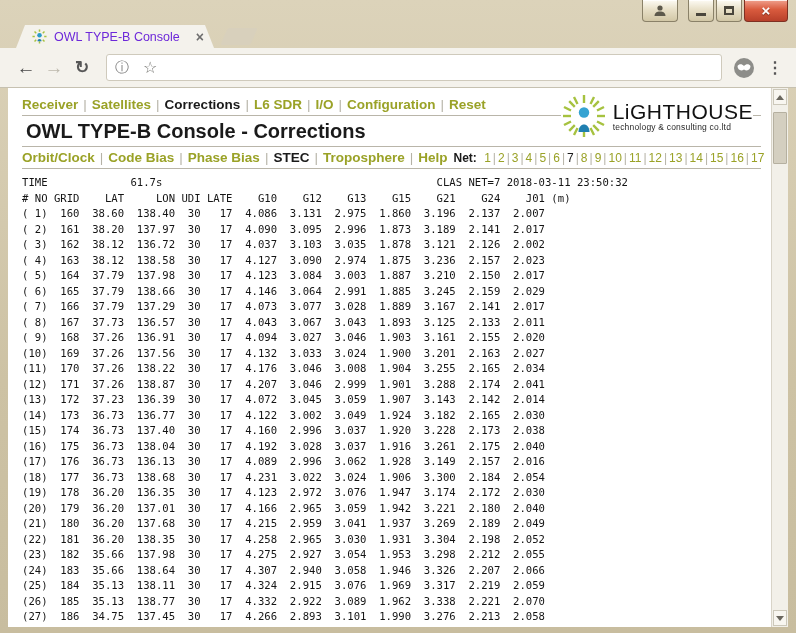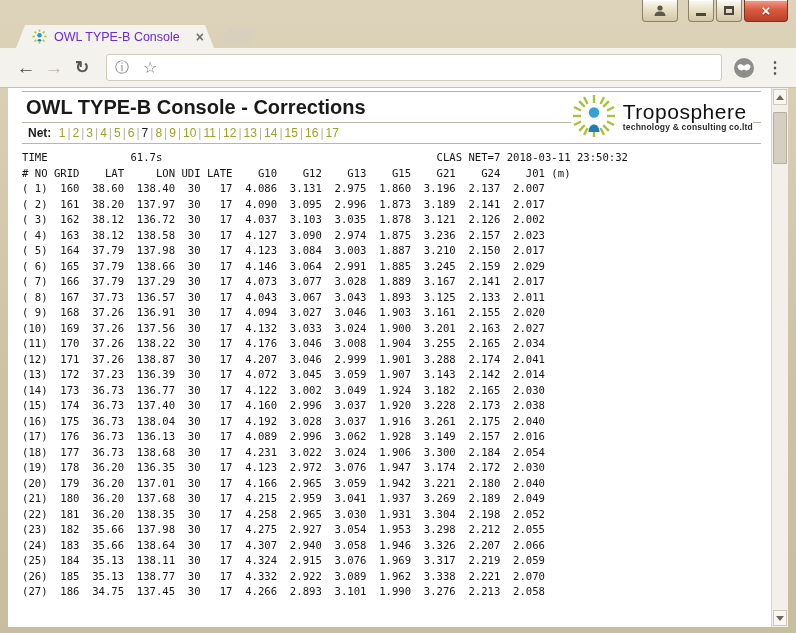--- a/index.html
+++ b/index.html
@@ -87,21 +87,21 @@
   .sub-nav { font-size:13.5px; font-weight:bold; white-space:nowrap; }
   .net-nav { font-size:12px; margin-left:6px; white-space:nowrap; }
   .net-label { color:#1a1a1a; font-weight:bold; }
   .net-nav a { color:var(--accent); text-decoration:none; }
   .net-nav a.current { color:#1a1a1a; }
   .net-sep { color:#b5b2a6; padding:0 2px; }
 
   .logo { position:absolute; right:18px; top:6px; display:flex; align-items:center; z-index:1; background:#fff; }
   .logo-text { margin-left:6px; }
   .logo-name { font-size:21px; font-weight:500; color:#111; letter-spacing:.5px; line-height:21px; }
-  .logo-sub { font-size:8.5px; color:#2b2b2b; font-weight:bold; letter-spacing:.2px; }
+  .logo-sub { font-size:8.5px; color:#2b2b2b; font-weight:normal; letter-spacing:.2px; }
 
   .data-block {
     margin-top:6px;
     font-family:"DejaVu Sans Mono", monospace;
     font-size:10.6px; line-height:15.5px; color:#141414;
     white-space:pre;
   }
 
   
   .scrollbar {
@@ -200,29 +200,31 @@
             <line x1="29.5" y1="10" x2="33" y2="3"></line>
           <line x1="3" y1="13" x2="10" y2="16.5"></line>
             <line x1="36" y1="27.5" x2="43" y2="31"></line>
           <line x1="3" y1="31" x2="10" y2="27.5"></line>
             <line x1="36" y1="16.5" x2="43" y2="13"></line>
         </g>
         <circle cx="23" cy="18.5" r="5.2" fill="#35a3d2"></circle>
         <path d="M17.5 38 C17.5 28 28.5 28 28.5 38 Z" fill="#1f7fb0"></path>
       </svg>
       <div class="logo-text">
-        <div class="logo-name">Troposphere</div>
+        <div class="logo-name">LiGHTHOUSE</div>
         <div class="logo-sub">technology &amp; consulting co.ltd</div>
       </div>
     </div>
 
+    <div class="main-nav" id="main-nav"><a href="#">Receiver</a><span class="sep">|</span><a href="#">Satellites</a><span class="sep">|</span><a href="#" class="current">Corrections</a><span class="sep">|</span><a href="#">L6 SDR</a><span class="sep">|</span><a href="#">I/O</a><span class="sep">|</span><a href="#">Configuration</a><span class="sep">|</span><a href="#">Reset</a></div>
     <hr>
     <div class="page-title">OWL TYPE-B Console - Corrections</div>
     <hr>
     <div class="sub-row">
+      <div class="sub-nav" id="sub-nav"><a href="#">Orbit/Clock</a><span class="sep">|</span><a href="#">Code Bias</a><span class="sep">|</span><a href="#">Phase Bias</a><span class="sep">|</span><a href="#" class="current">STEC</a><span class="sep">|</span><a href="#">Troposphere</a><span class="sep">|</span><a href="#">Help</a></div>
       <div class="net-nav" id="net-nav">
         <span class="net-label">Net:</span>
       <span class="net-sep"> </span><a href="#">1</a><span class="net-sep">|</span><a href="#">2</a><span class="net-sep">|</span><a href="#">3</a><span class="net-sep">|</span><a href="#">4</a><span class="net-sep">|</span><a href="#">5</a><span class="net-sep">|</span><a href="#">6</a><span class="net-sep">|</span><a href="#" class="current">7</a><span class="net-sep">|</span><a href="#">8</a><span class="net-sep">|</span><a href="#">9</a><span class="net-sep">|</span><a href="#">10</a><span class="net-sep">|</span><a href="#">11</a><span class="net-sep">|</span><a href="#">12</a><span class="net-sep">|</span><a href="#">13</a><span class="net-sep">|</span><a href="#">14</a><span class="net-sep">|</span><a href="#">15</a><span class="net-sep">|</span><a href="#">16</a><span class="net-sep">|</span><a href="#">17</a></div>
     </div>
     <hr>
 
     <div class="data-block" id="data-block"><div>TIME             61.7s                                           CLAS NET=7 2018-03-11 23:50:32</div><div># NO GRID    LAT     LON UDI LATE    G10    G12    G13    G15    G21    G24    J01 (m)</div><div>( 1)  160  38.60  138.40  30   17  4.086  3.131  2.975  1.860  3.196  2.137  2.007</div><div>( 2)  161  38.20  137.97  30   17  4.090  3.095  2.996  1.873  3.189  2.141  2.017</div><div>( 3)  162  38.12  136.72  30   17  4.037  3.103  3.035  1.878  3.121  2.126  2.002</div><div>( 4)  163  38.12  138.58  30   17  4.127  3.090  2.974  1.875  3.236  2.157  2.023</div><div>( 5)  164  37.79  137.98  30   17  4.123  3.084  3.003  1.887  3.210  2.150  2.017</div><div>( 6)  165  37.79  138.66  30   17  4.146  3.064  2.991  1.885  3.245  2.159  2.029</div><div>( 7)  166  37.79  137.29  30   17  4.073  3.077  3.028  1.889  3.167  2.141  2.017</div><div>( 8)  167  37.73  136.57  30   17  4.043  3.067  3.043  1.893  3.125  2.133  2.011</div><div>( 9)  168  37.26  136.91  30   17  4.094  3.027  3.046  1.903  3.161  2.155  2.020</div><div>(10)  169  37.26  137.56  30   17  4.132  3.033  3.024  1.900  3.201  2.163  2.027</div><div>(11)  170  37.26  138.22  30   17  4.176  3.046  3.008  1.904  3.255  2.165  2.034</div><div>(12)  171  37.26  138.87  30   17  4.207  3.046  2.999  1.901  3.288  2.174  2.041</div><div>(13)  172  37.23  136.39  30   17  4.072  3.045  3.059  1.907  3.143  2.142  2.014</div><div>(14)  173  36.73  136.77  30   17  4.122  3.002  3.049  1.924  3.182  2.165  2.030</div><div>(15)  174  36.73  137.40  30   17  4.160  2.996  3.037  1.920  3.228  2.173  2.038</div><div>(16)  175  36.73  138.04  30   17  4.192  3.028  3.037  1.916  3.261  2.175  2.040</div><div>(17)  176  36.73  136.13  30   17  4.089  2.996  3.062  1.928  3.149  2.157  2.016</div><div>(18)  177  36.73  138.68  30   17  4.231  3.022  3.024  1.906  3.300  2.184  2.054</div><div>(19)  178  36.20  136.35  30   17  4.123  2.972  3.076  1.947  3.174  2.172  2.030</div><div>(20)  179  36.20  137.01  30   17  4.166  2.965  3.059  1.942  3.221  2.180  2.040</div><div>(21)  180  36.20  137.68  30   17  4.215  2.959  3.041  1.937  3.269  2.189  2.049</div><div>(22)  181  36.20  138.35  30   17  4.258  2.965  3.030  1.931  3.304  2.198  2.052</div><div>(23)  182  35.66  137.98  30   17  4.275  2.927  3.054  1.953  3.298  2.212  2.055</div><div>(24)  183  35.66  138.64  30   17  4.307  2.940  3.058  1.946  3.326  2.207  2.066</div><div>(25)  184  35.13  138.11  30   17  4.324  2.915  3.076  1.969  3.317  2.219  2.059</div><div>(26)  185  35.13  138.77  30   17  4.332  2.922  3.089  1.962  3.338  2.221  2.070</div><div>(27)  186  34.75  137.45  30   17  4.266  2.893  3.101  1.990  3.276  2.213  2.058</div></div>
   </div>
 
   <div class="scrollbar">

